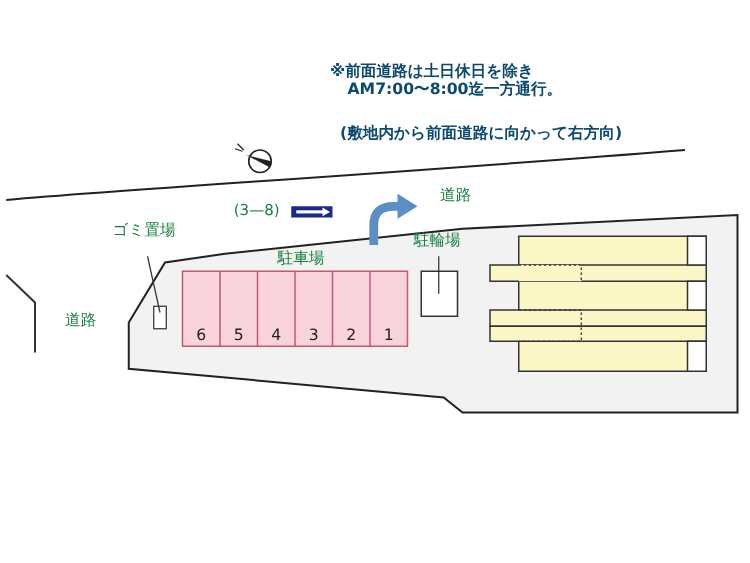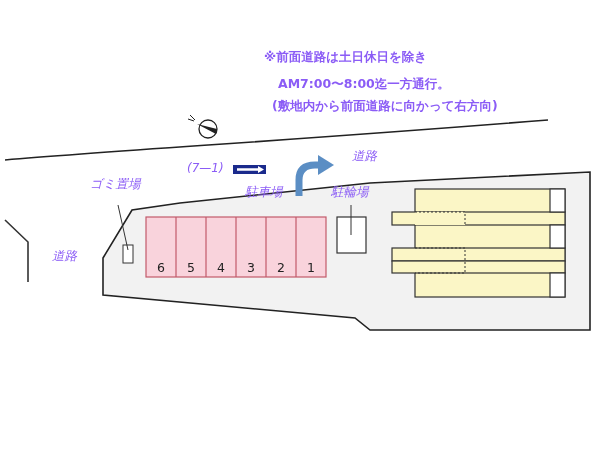--- a/index.html
+++ b/index.html
@@ -1,20 +1,20 @@
 <!DOCTYPE html>
 <html><head>
 <meta charset="utf-8">
 <style>
   html, body { margin: 0; padding: 0; background: #ffffff; }
   body { width: 600px; height: 450px; position: relative; overflow: hidden;
          font-family: "DejaVu Sans", sans-serif; }
   svg { position: absolute; left: 0; top: 0; }
-  .note { position: absolute; color: #8b5cf6; font-size: 12.5px; font-weight: bold; white-space: nowrap; }
-  .lbl { position: absolute; color: #8b5cf6; font-size: 12.5px; white-space: nowrap; font-style: italic; }
+  .note { position: absolute; color: #0c4a6e; font-size: 12.5px; font-weight: bold; white-space: nowrap; }
+  .lbl { position: absolute; color: #15803d; font-size: 12.5px; white-space: nowrap; }
   .num { position: absolute; color: #222; font-size: 12.5px; width: 30px; text-align: center; }
 </style>
 </head>
 <body>
 
 <svg width="600" height="450" viewBox="0 0 600 450">
 
   <path d="M5,160 C120,150 300,140 548,120" fill="none" stroke="#222" stroke-width="1.6"></path>
 
   <path d="M5,220 L28,242 L28,282" fill="none" stroke="#333" stroke-width="1.6"></path>
@@ -57,28 +57,28 @@
   <polygon points="258,166 264,169.5 258,173" fill="#fff"></polygon>
 
   <g>
     <circle cx="208" cy="129" r="9" fill="#fff" stroke="#222" stroke-width="1.3"></circle>
     <polygon points="197,124 217,129 216,134" fill="#222"></polygon>
     <path d="M190,115 L195,120 M188,119 L194,121" stroke="#222" stroke-width="1"></path>
   </g>
 </svg>
 
 <div class="note" style="left:264px; top:49px;">※前面道路は土日休日を除き</div>
-<div class="note" style="left:278px; top:76px;text-align:right;">AM7:00〜8:00迄一方通行。</div>
+<div class="note" style="left:278px; top:63px;text-align:right;">AM7:00〜8:00迄一方通行。</div>
 <div class="note" style="left:272px; top:98px;">(敷地内から前面道路に向かって右方向)</div>
 
-<div class="lbl" style="left:187px; top:161px; font-size:12px;">(7—1)</div>
+<div class="lbl" style="left:187px; top:161px; font-size:12px;">(3—8)</div>
 <div class="lbl" style="left:352px; top:148px;">道路</div>
 <div class="lbl" style="left:52px; top:248px;">道路</div>
 <div class="lbl" style="left:90px; top:176px;">ゴミ置場</div>
-<div class="lbl" style="left:222px; top:184px;margin-left:23px;">駐車場</div>
+<div class="lbl" style="left:222px; top:198px;">駐車場</div>
 <div class="lbl" style="left:331px; top:184px;">駐輪場</div>
 
 <div class="num" style="left:146px; top:260px;">6</div>
 <div class="num" style="left:176px; top:260px;">5</div>
 <div class="num" style="left:206px; top:260px;">4</div>
 <div class="num" style="left:236px; top:260px;">3</div>
 <div class="num" style="left:266px; top:260px;">2</div>
 <div class="num" style="left:296px; top:260px;">1</div>
 
 </body></html>

